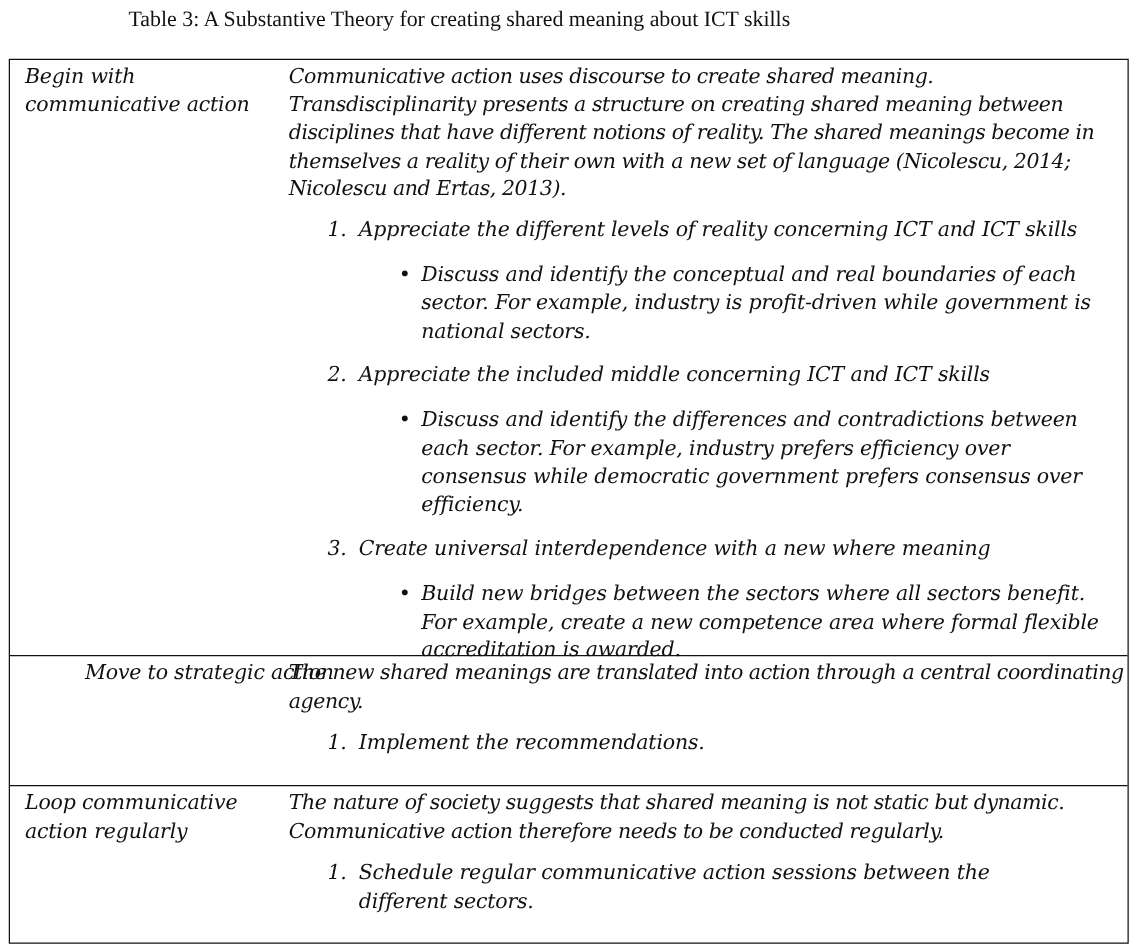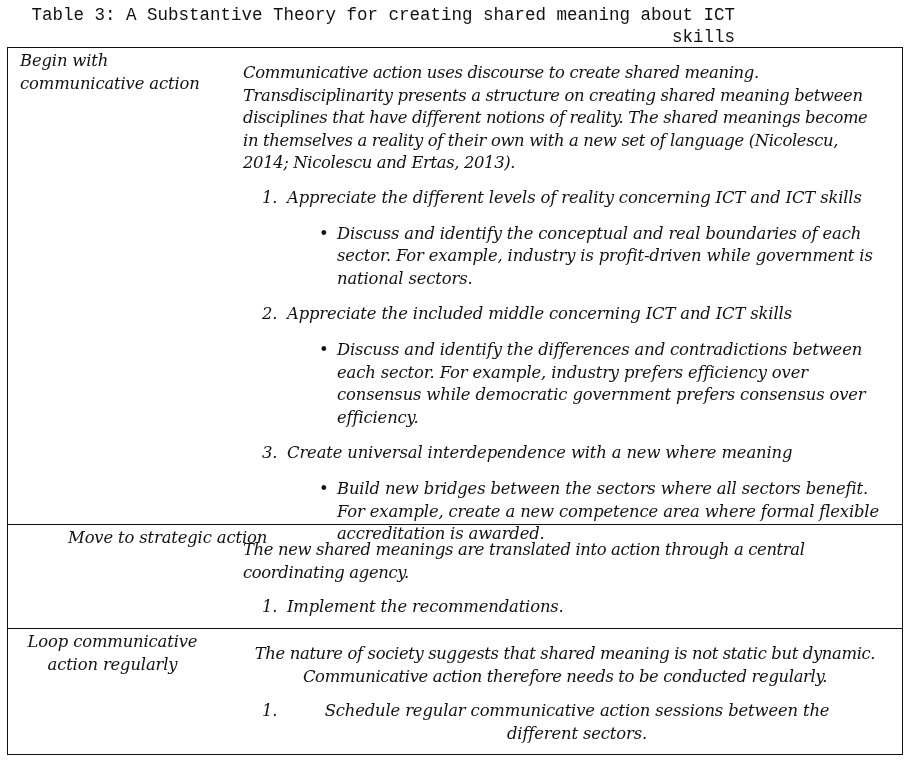--- a/index.html
+++ b/index.html
@@ -3,44 +3,44 @@
 <meta charset="utf-8">
 <style>
   html, body { margin: 0; padding: 0; background: #ffffff; }
   body {
     width: 911px; height: 761px; position: relative; overflow: hidden;
     font-family: "DejaVu Serif", "Liberation Serif", serif;
     color: #111111;
   }
   .caption {
     position: absolute; top: 4px; left: 0; width: 735px;
-    text-align: right; font-size: 17.5px; line-height: 22px;
-    font-family: Liberation Mono, monospace;
+    text-align: center; font-size: 17.5px; line-height: 22px;
+    font-family: Liberation Serif, serif;
   }
   .table {
     position: absolute; left: 7px; top: 47px; width: 894px; height: 706px;
     border: 1.5px solid #111;
   }
   .row {
     position: absolute; left: 0; width: 894px;
     border-bottom: 1.5px solid #111;
     font-style: italic;
   }
-  .row.last { border-bottom: none; text-align: center; }
+  .row.last { border-bottom: none; }
   .c1 {
     position: absolute; left: 12px; top: 2px; width: 200px;
     font-size: 16.4px; line-height: 22.6px;
     font-family: "DejaVu Serif", serif; letter-spacing: -0.15px;
   }
   .c2 {
     position: absolute; left: 223px; top: 2px; width: 668px;
     font-size: 16.4px; line-height: 22.6px;
     font-family: "DejaVu Serif", serif; letter-spacing: -0.15px;
   }
-  .para { margin: 12px; }
+  .para { margin: 0; }
   .num-item { position: relative; margin-left: 56px; padding-left: 0; margin-top: 10px; }
   .num-item .num { position: absolute; left: -25px; top: 0; }
   .num-item .num-text { display: block; }
   .bullet-item { position: relative; margin-left: 106px; margin-top: 13px; width: 560px; }
   .bullet-item .dot { position: absolute; left: -18px; top: 0; }
   .tight { letter-spacing: -0.35px; }
 </style>
 </head>
 <body>
 

